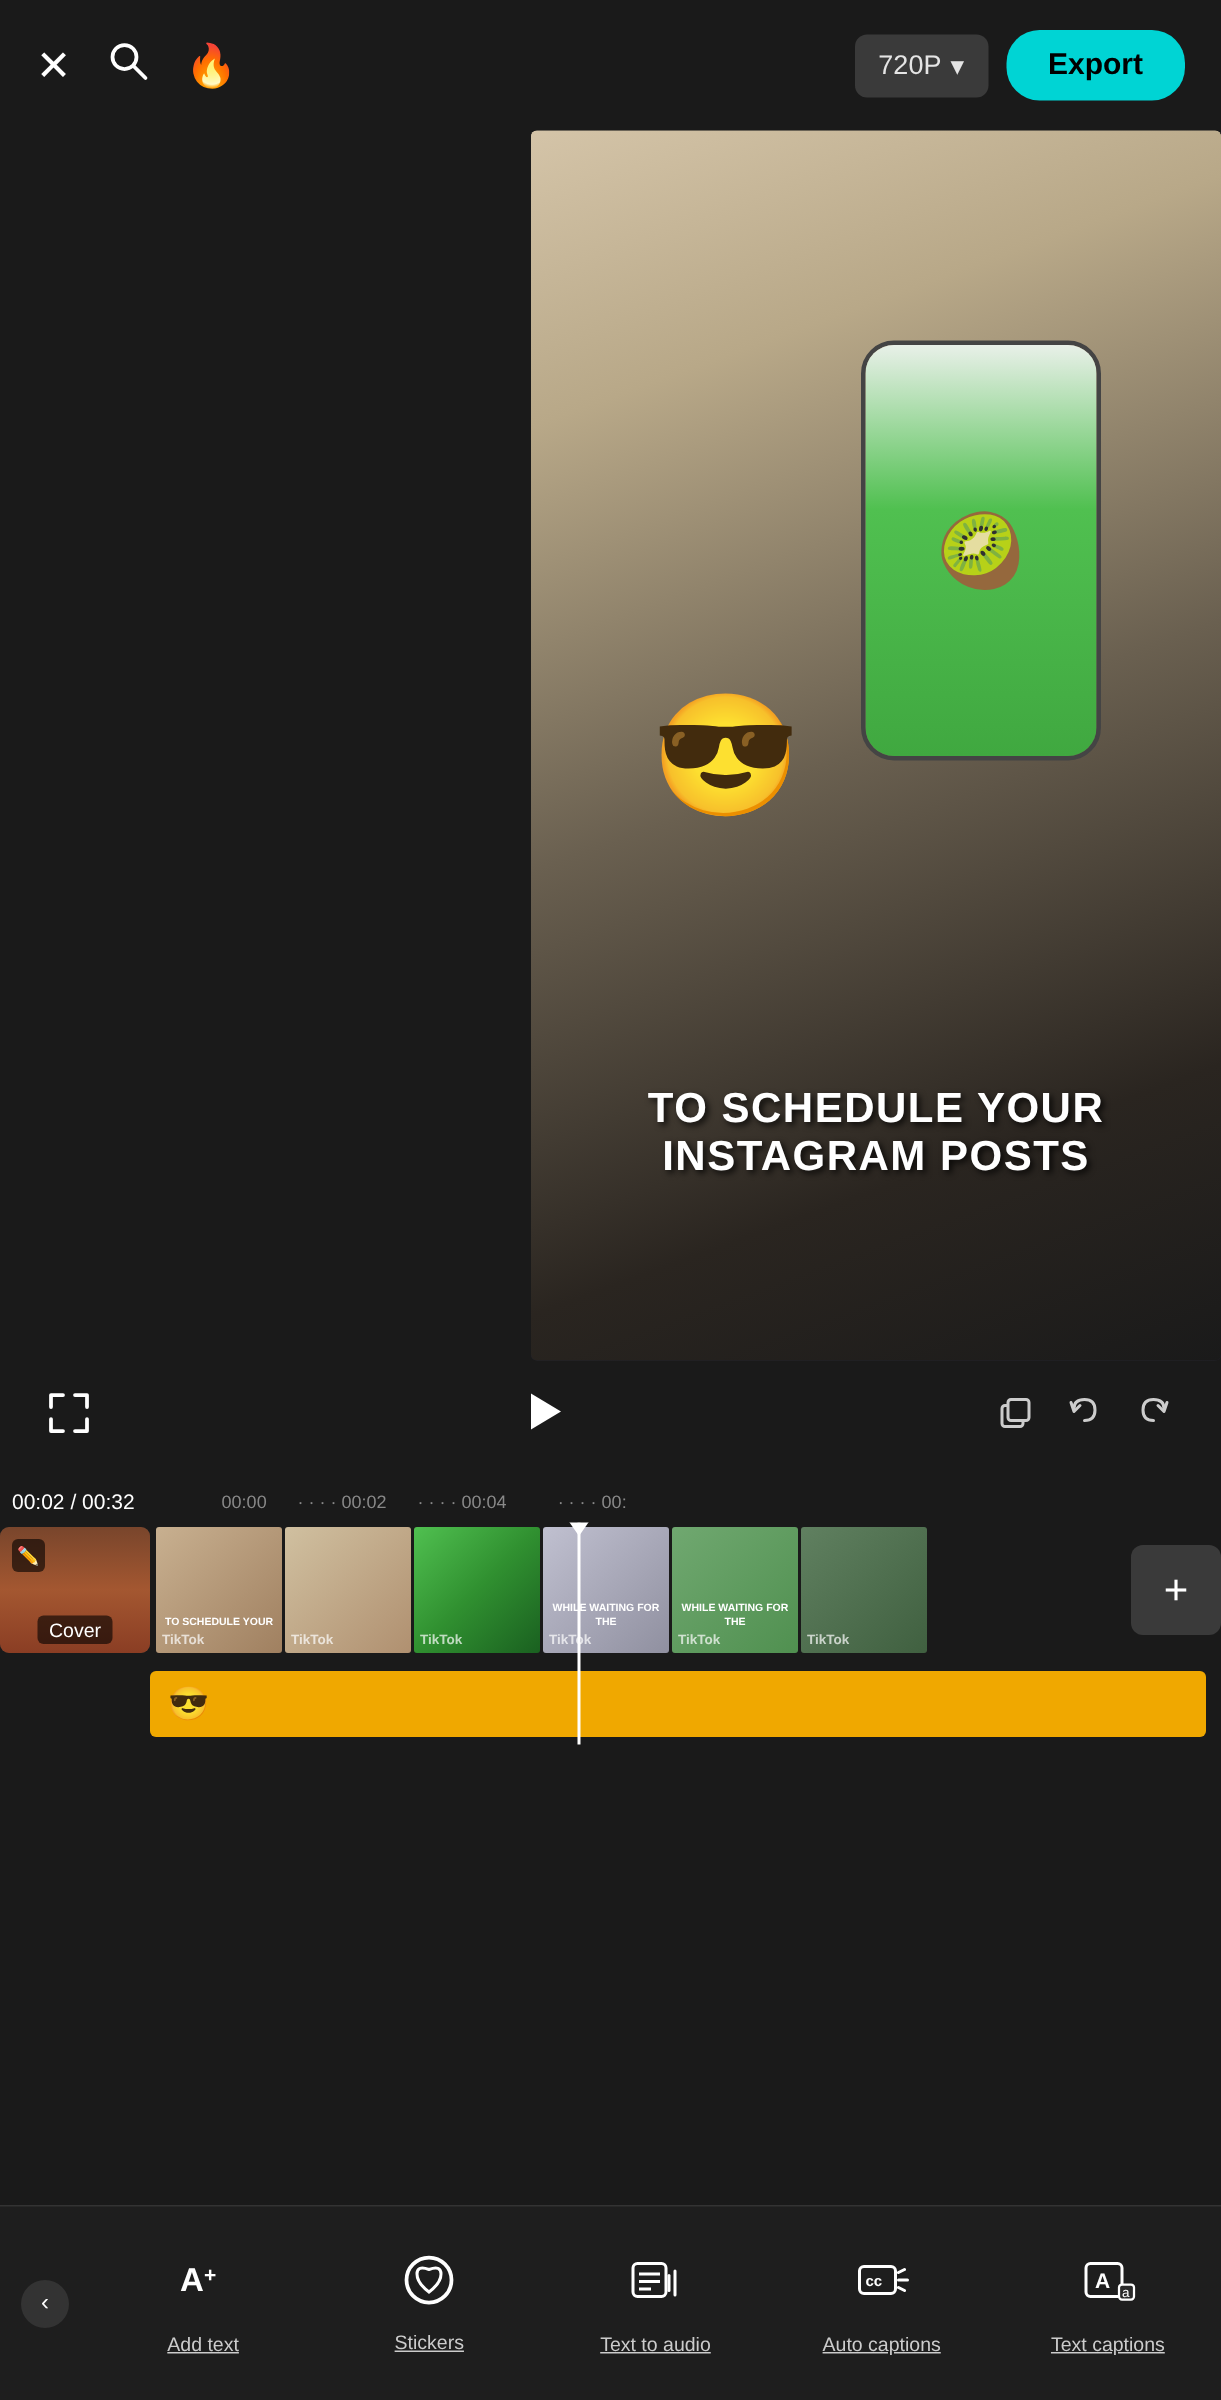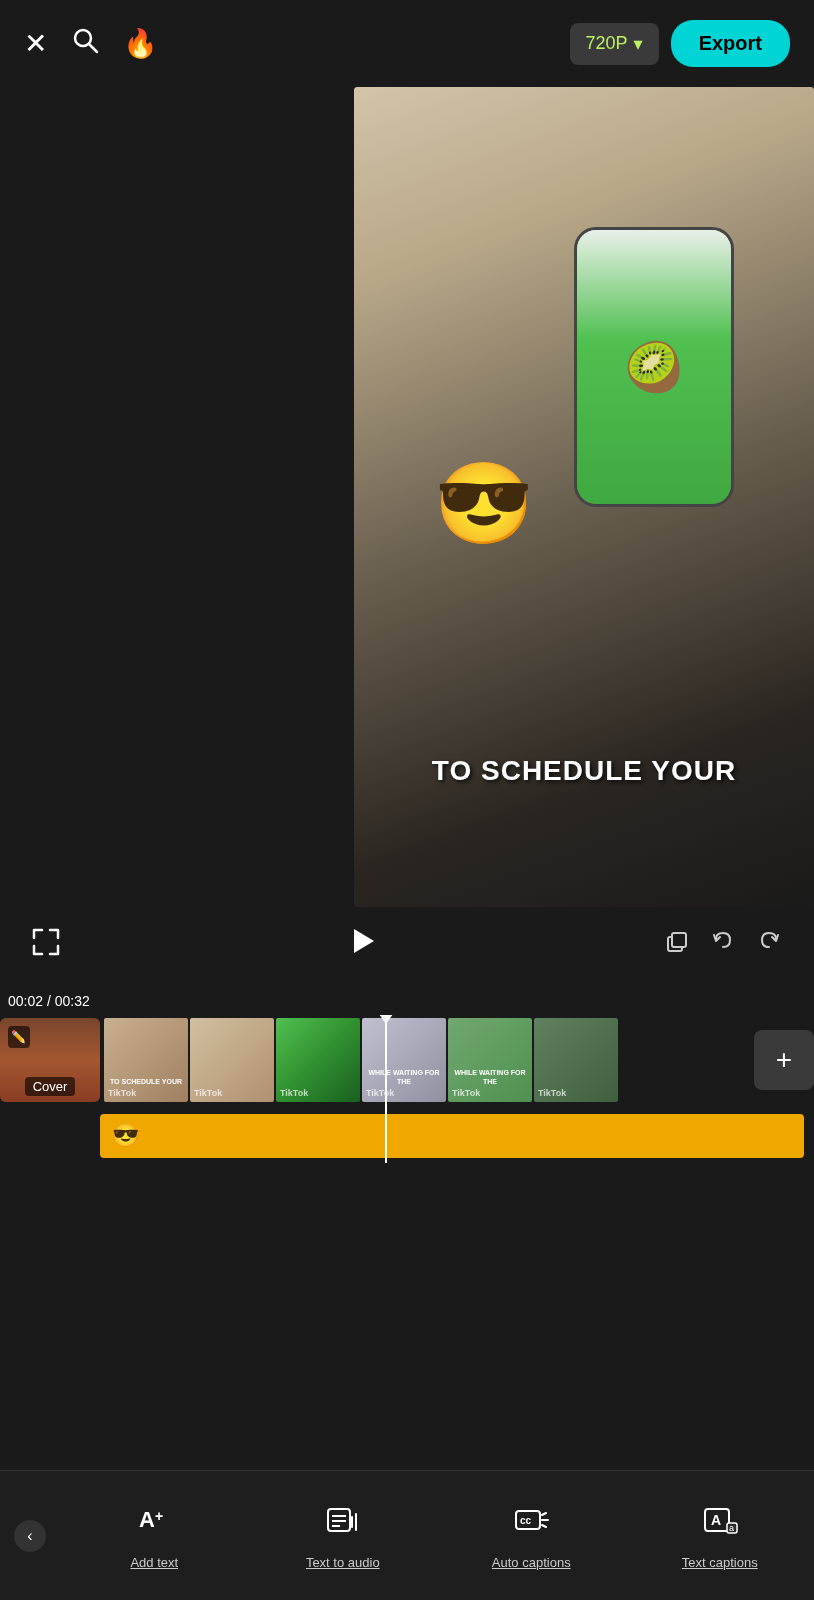--- a/index.html
+++ b/index.html
@@ -40,21 +40,21 @@
     .flame-icon {
       font-size: 28px;
     }
     .header-right {
       display: flex;
       align-items: center;
       gap: 12px;
     }
     .quality-btn {
       background: #3a3a3a;
-      color: #bef264;
+      color: #e5e5e5;
       border: none;
       border-radius: 8px;
       padding: 10px 16px;
       font-size: 18px;
       cursor: pointer;
       display: flex;
       align-items: center;
       gap: 6px;
     }
     .export-btn {
@@ -446,20 +446,21 @@
     <div class="scene-bg"></div>
 
     <div class="phone-device">
       <div class="phone-screen">🥝</div>
     </div>
 
     <div class="emoji-sticker">😎</div>
 
     <div class="video-text-overlay">
       <span class="line1">TO SCHEDULE YOUR</span>
+      <span class="line2">INSTAGRAM POSTS</span>
     </div>
   </div>
 </div>
 
 <div class="playback-controls">
   <span class="expand-btn">
     <svg width="28" height="28" viewBox="0 0 28 28" fill="none">
       <polyline points="2,10 2,2 10,2" stroke="white" stroke-width="2.5" fill="none" stroke-linecap="round" stroke-linejoin="round"></polyline>
       <polyline points="18,2 26,2 26,10" stroke="white" stroke-width="2.5" fill="none" stroke-linecap="round" stroke-linejoin="round"></polyline>
       <polyline points="26,18 26,26 18,26" stroke="white" stroke-width="2.5" fill="none" stroke-linecap="round" stroke-linejoin="round"></polyline>
@@ -494,20 +495,26 @@
 </div>
 
 <div class="timeline-area">
 
   <div class="timeline-ruler">
     <span class="time-display">
       <span>00:02</span>
       <span> / </span>
       <span>00:32</span>
     </span>
+    <div class="ruler-marks">
+      <span class="ruler-mark">00:00</span>
+      <span class="ruler-mark">· · · · 00:02</span>
+      <span class="ruler-mark">· · · · 00:04</span>
+      <span class="ruler-mark">· · · · 00:</span>
+    </div>
   </div>
 
   <div class="tracks-wrapper" style="position:relative;">
 
     <div class="playhead" style="height: 160px;">
       <div class="playhead-triangle"></div>
     </div>
 
     <div class="clip-track">
       <div class="cover-clip">
@@ -561,20 +568,29 @@
     <div class="toolbar-item">
       <div class="toolbar-icon">
         <svg width="38" height="38" viewBox="0 0 38 38" fill="none">
           <text x="4" y="26" font-size="22" font-weight="bold" fill="white" font-family="sans-serif">A</text>
           <text x="20" y="20" font-size="14" font-weight="bold" fill="white" font-family="sans-serif">+</text>
         </svg>
       </div>
       <span class="toolbar-label">Add text</span>
     </div>
 
+    <div class="toolbar-item">
+      <div class="toolbar-icon">
+        <svg width="36" height="36" viewBox="0 0 36 36" fill="none">
+          <circle cx="18" cy="18" r="15" stroke="white" stroke-width="2.5"></circle>
+          <path d="M18 26 Q10 20 10 14 Q10 8 18 11 Q26 8 26 14 Q26 20 18 26Z" stroke="white" stroke-width="2" fill="none"></path>
+        </svg>
+      </div>
+      <span class="toolbar-label">Stickers</span>
+    </div>
 
     <div class="toolbar-item">
       <div class="toolbar-icon">
         <svg width="38" height="38" viewBox="0 0 38 38" fill="none">
           <rect x="4" y="8" width="22" height="22" rx="3" stroke="white" stroke-width="2"></rect>
           <line x1="8" y1="15" x2="22" y2="15" stroke="white" stroke-width="2"></line>
           <line x1="8" y1="20" x2="22" y2="20" stroke="white" stroke-width="2"></line>
           <line x1="8" y1="25" x2="16" y2="25" stroke="white" stroke-width="2"></line>
           <path d="M28 16 L28 26" stroke="white" stroke-width="2" stroke-linecap="round"></path>
           <path d="M32 13 L32 29" stroke="white" stroke-width="2" stroke-linecap="round"></path>

